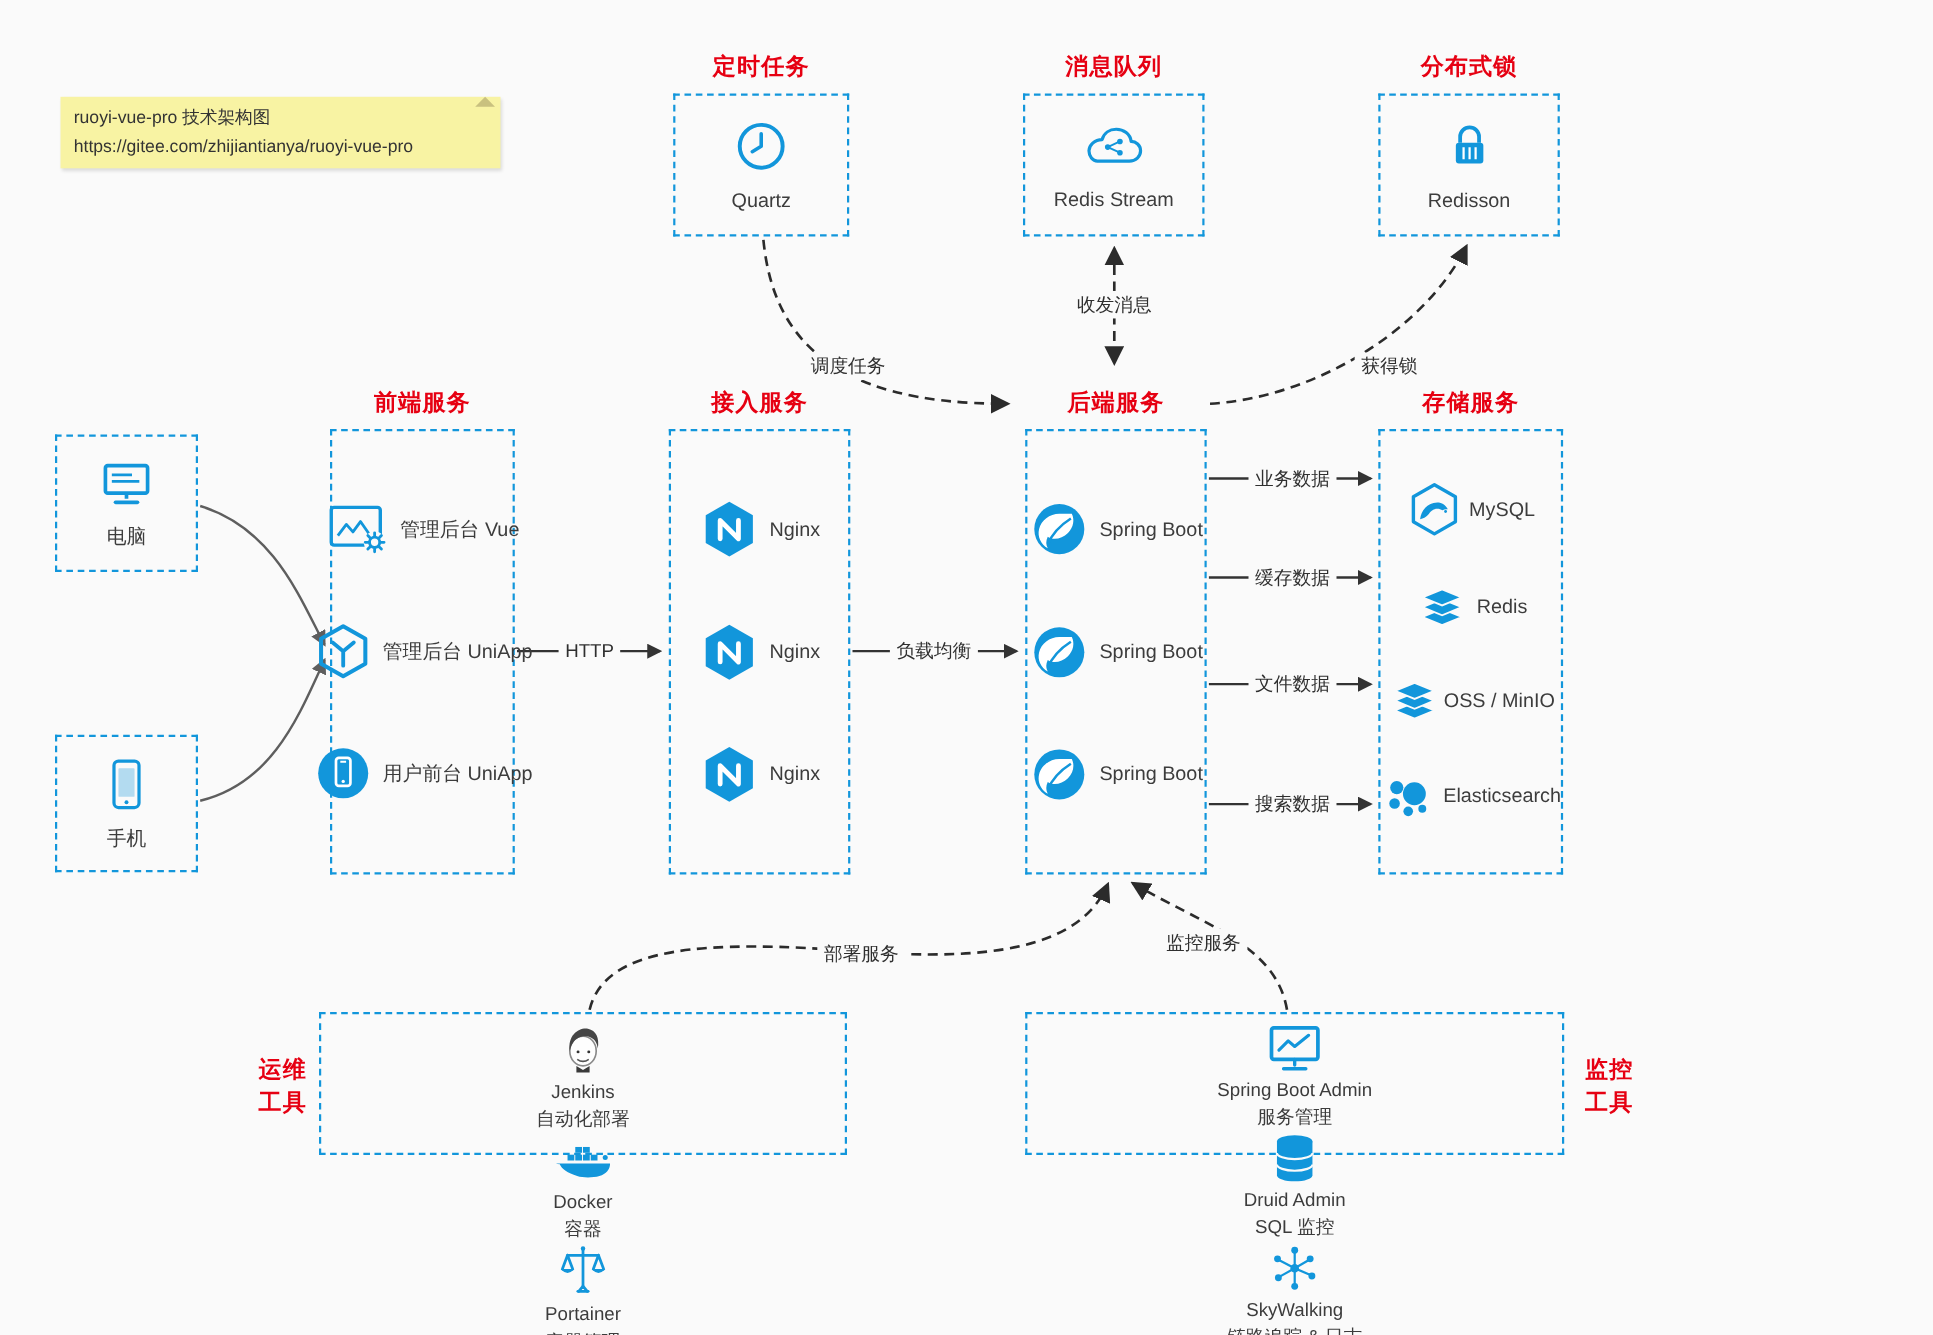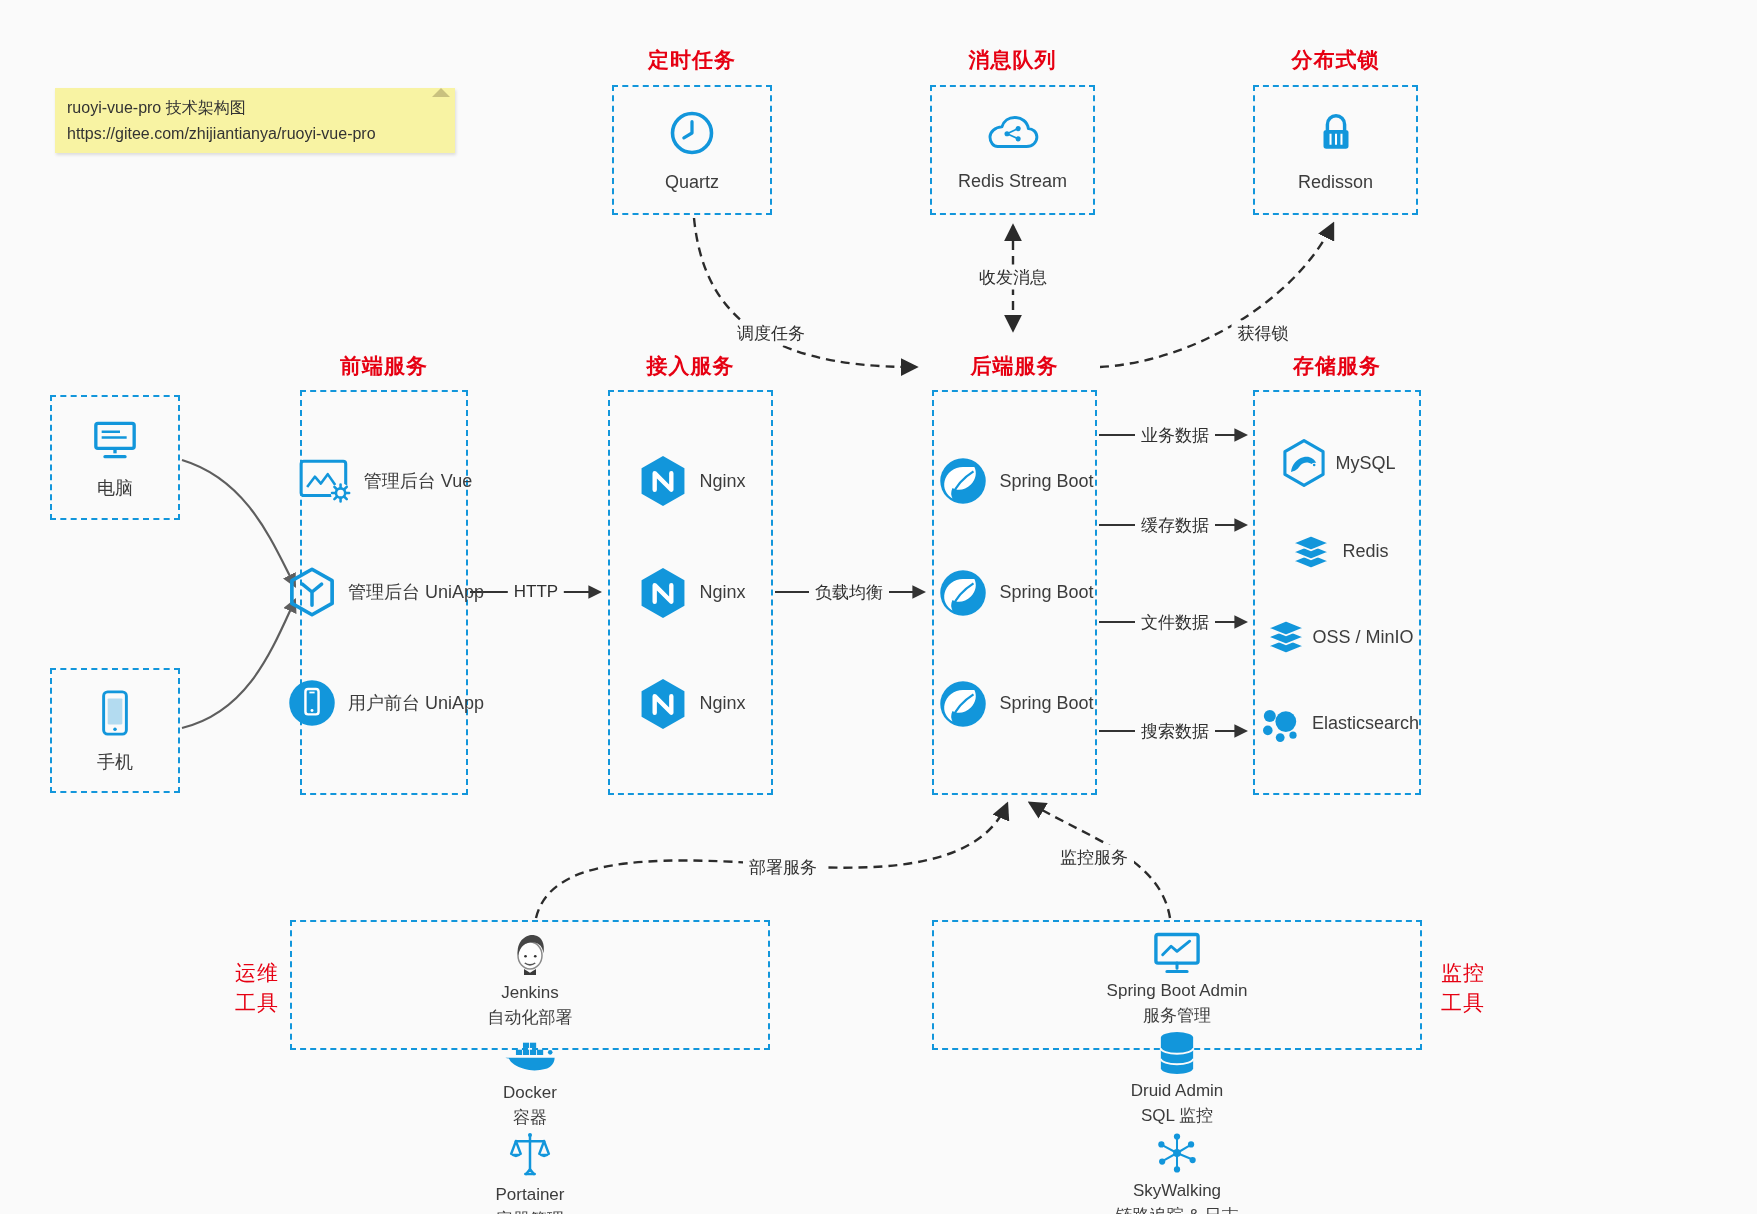--- a/index.html
+++ b/index.html
@@ -18,21 +18,21 @@
         align-items:center;justify-content:space-evenly;padding:6px 2px}
   .dbox.hbox{flex-direction:column;align-items:center}
   .icon{color:var(--blue);display:block;line-height:0}
   .lbl{font-size:18px;color:var(--text);white-space:nowrap}
   .svc{display:flex;align-items:center;gap:8px}
   .tool{display:flex;flex-direction:column;align-items:center;gap:2px;text-align:center}
   .tool .nm,.tool .ds{font-size:17px;color:var(--text);line-height:1.35;white-space:nowrap}
 
   .col-title{position:absolute;color:var(--red);font-size:21px;font-weight:bold;text-align:center;
              letter-spacing:1px;z-index:3;white-space:nowrap}
-  .side-title{position:absolute;color:var(--red);font-size:21px;font-weight:normal;text-align:center;
+  .side-title{position:absolute;color:var(--red);font-size:21px;font-weight:bold;text-align:center;
               line-height:1.45;letter-spacing:1px;z-index:3}
   .side-title span{display:block}
 
   .edge-label{position:absolute;transform:translate(-50%,-50%);font-size:17px;color:#2f2f2f;
               background:var(--bg);padding:1px 6px;white-space:nowrap;z-index:3}
 
   .note{position:absolute;left:55px;top:88px;width:400px;background:var(--note_bg);color:#333;
         font-size:16px;line-height:1.6;padding:7px 12px;z-index:3;box-shadow:1px 2px 3px rgba(0,0,0,.12)}
   .note::before{content:"";position:absolute;right:5px;top:-9px;border:9px solid transparent;
         border-bottom-color:#c9c17f}

